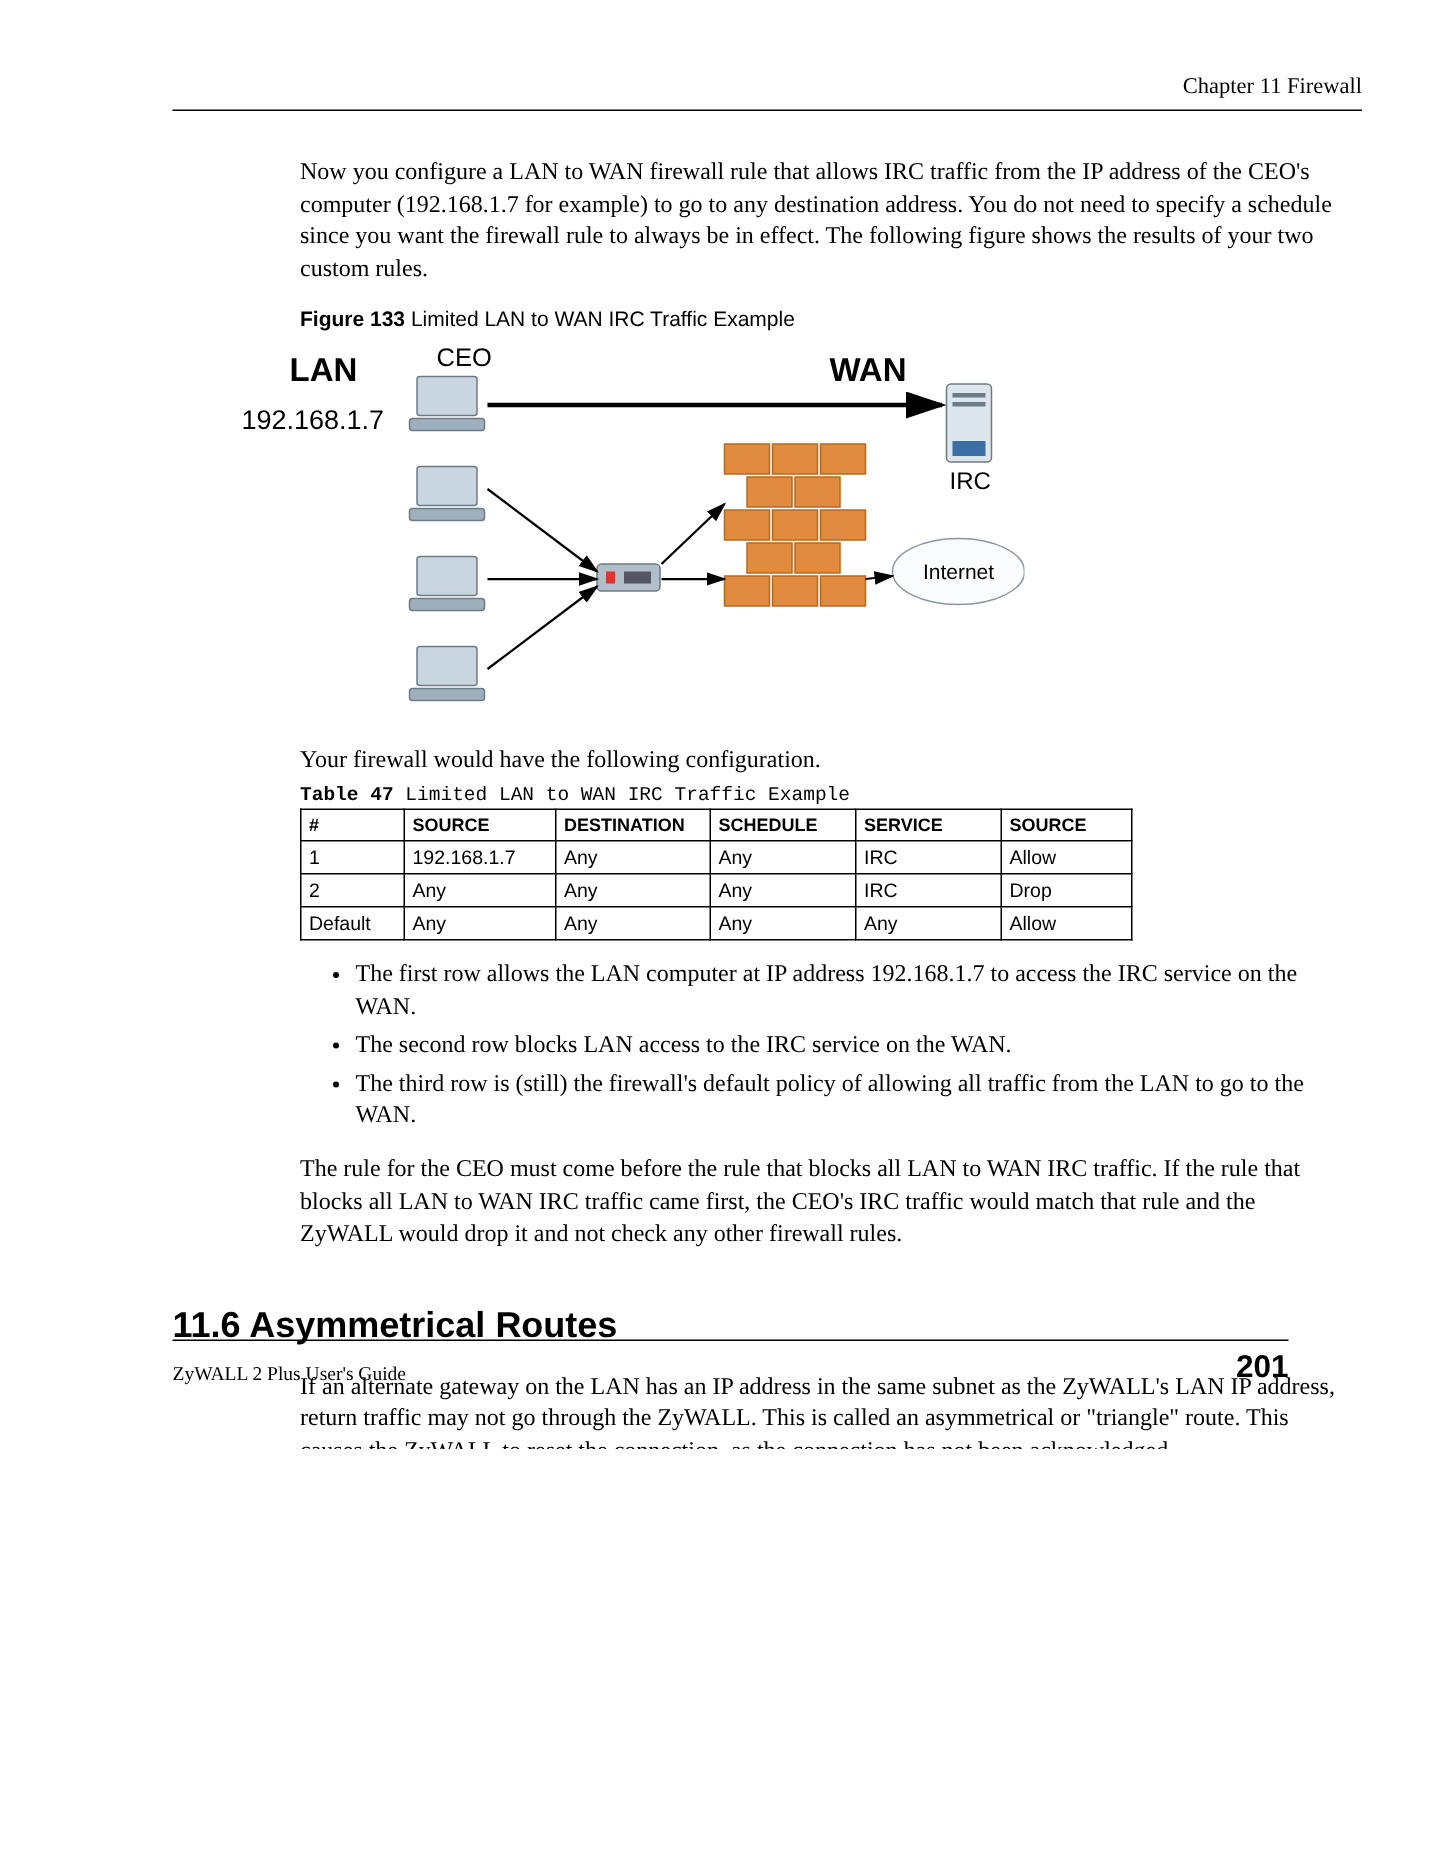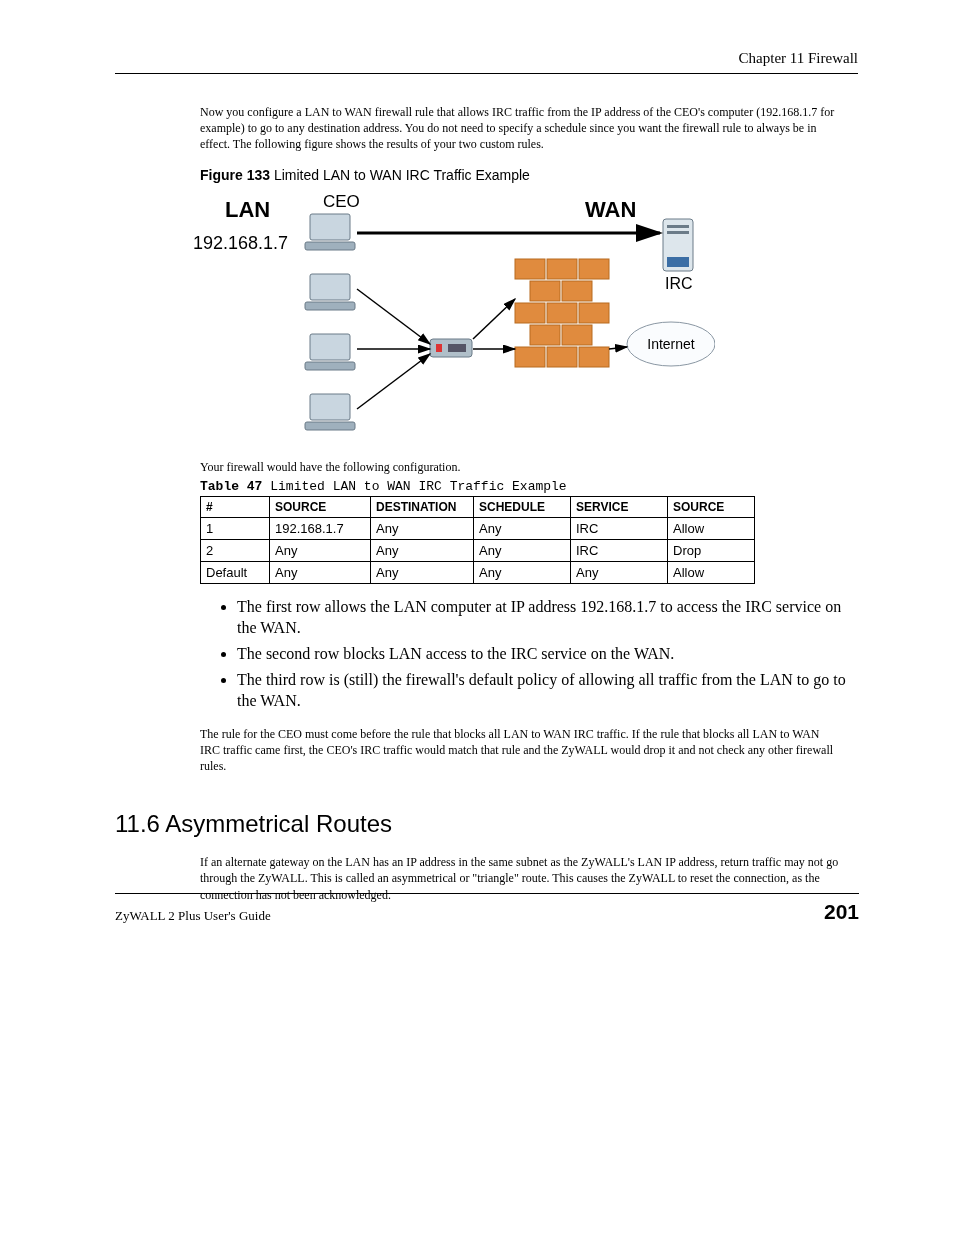--- a/index.html
+++ b/index.html
@@ -7,48 +7,48 @@
     padding: 0;
     font-family: "Times New Roman", Times, serif;
     background: #fff;
     color: #000;
   }
   .page {
     width: 954px;
     height: 966px;
     position: relative;
     box-sizing: border-box;
-    padding: 50px 96px 50px 115px;
+    padding: 50px 46px 50px 115px;
   }
   .header-right {
     text-align: right;
     font-size: 15px;
     font-family: "Times New Roman", serif;
     margin-bottom: 6px;
   }
   .rule {
     border: none;
     border-top: 1px solid #000;
     margin: 4px 0 30px 0;
   }
   .body-text {
-    font-size: 12px;
+    font-size: 16px;
     line-height: 1.35;
     margin: 0 16px 14px 0;
     margin-left: 85px;
   }
   .fig-caption {
     font-family: Arial, Helvetica, sans-serif;
     font-size: 14px;
     margin-left: 85px;
     margin-bottom: 6px;
   }
   .fig-caption .bold { font-weight: bold; }
   .figure-box {
-    margin-left: 70px;
+    margin-left: 38px;
     margin-bottom: 10px;
   }
   .figure-svg {
     display: block;
   }
   .tbl-caption {
     font-family: Liberation Mono, monospace;
     font-size: 13px;
     margin-left: 85px;
     margin-bottom: 2px;
@@ -77,21 +77,21 @@
     font-size: 16px;
     line-height: 1.35;
   }
   ul.bullets li {
     margin-bottom: 4px;
     padding-right: 10px;
   }
   h2.section {
     font-family: Arial, Helvetica, sans-serif;
     font-size: 24px;
-    font-weight: normal;
+    font-weight: bold;
     margin: 36px 0 16px 0;
   }
   .footer {
     position: absolute;
     bottom: 42px;
     left: 115px;
     right: 95px;
   }
   .footer-rule {
     border: none;

